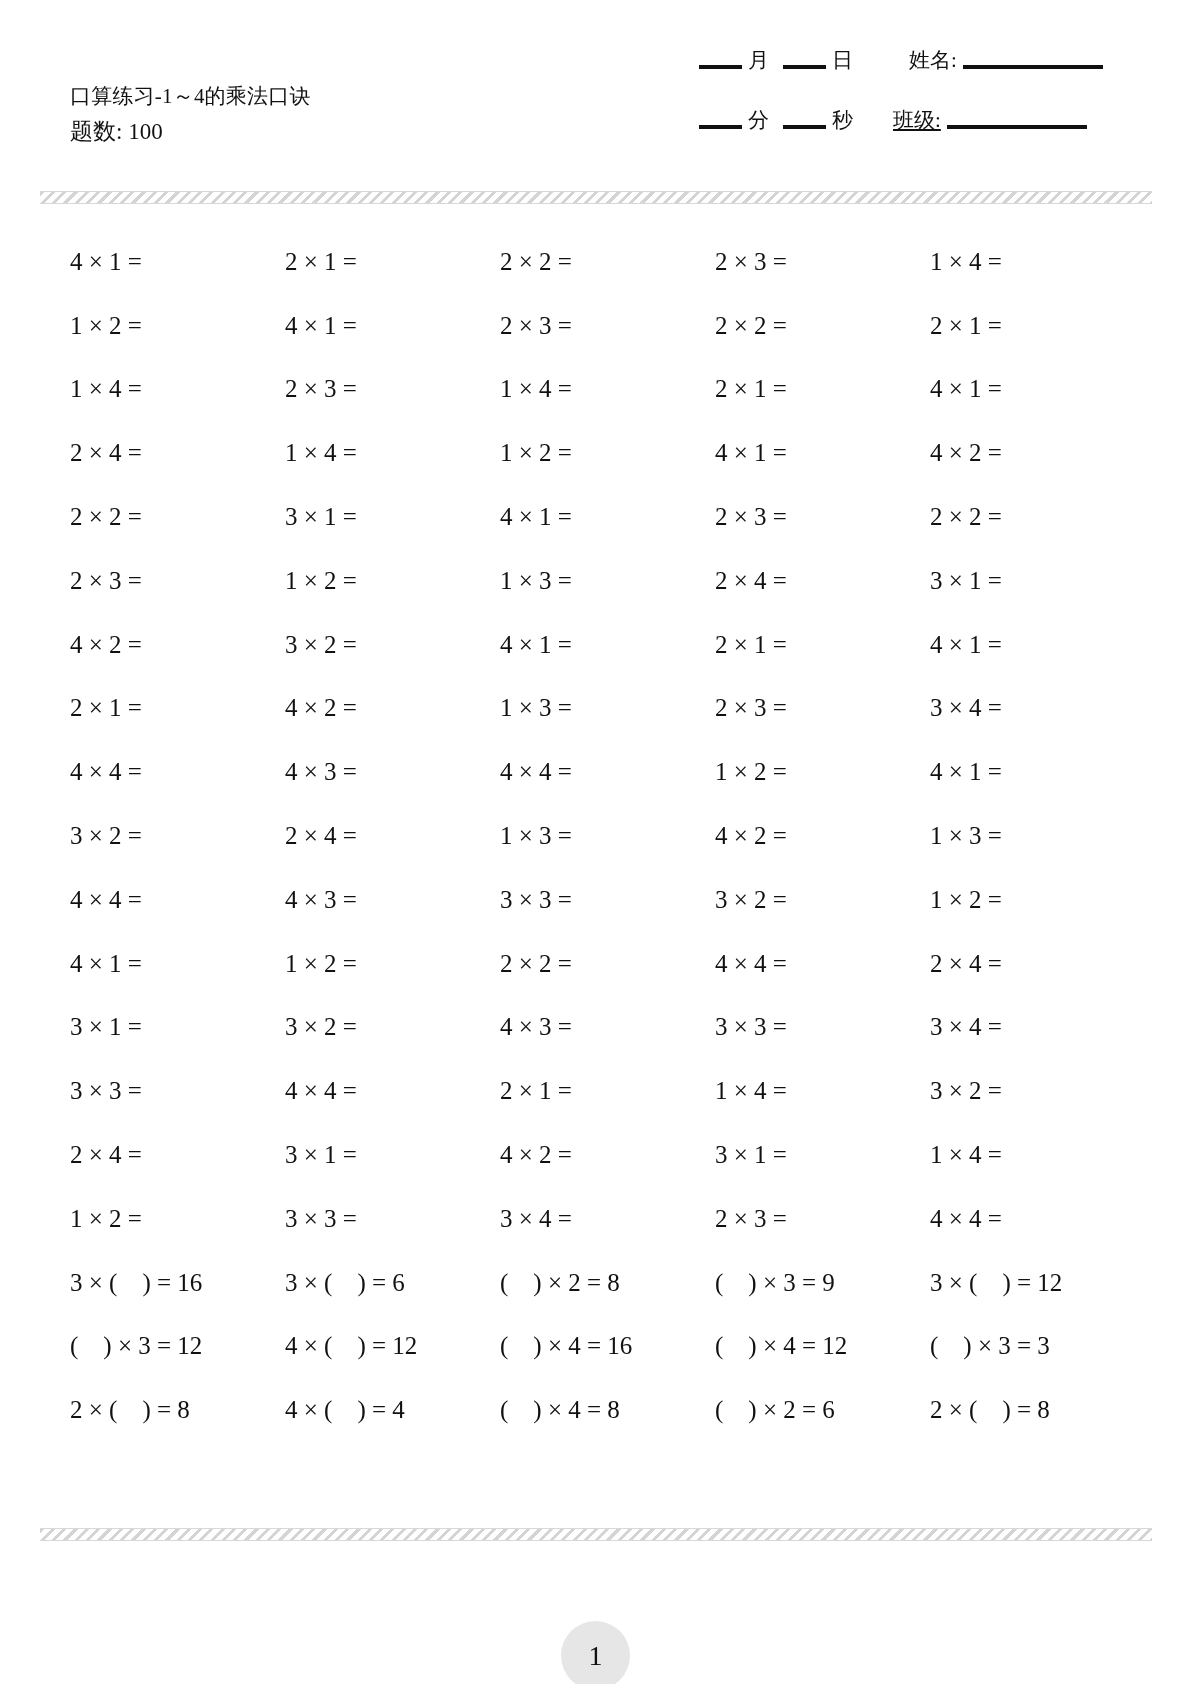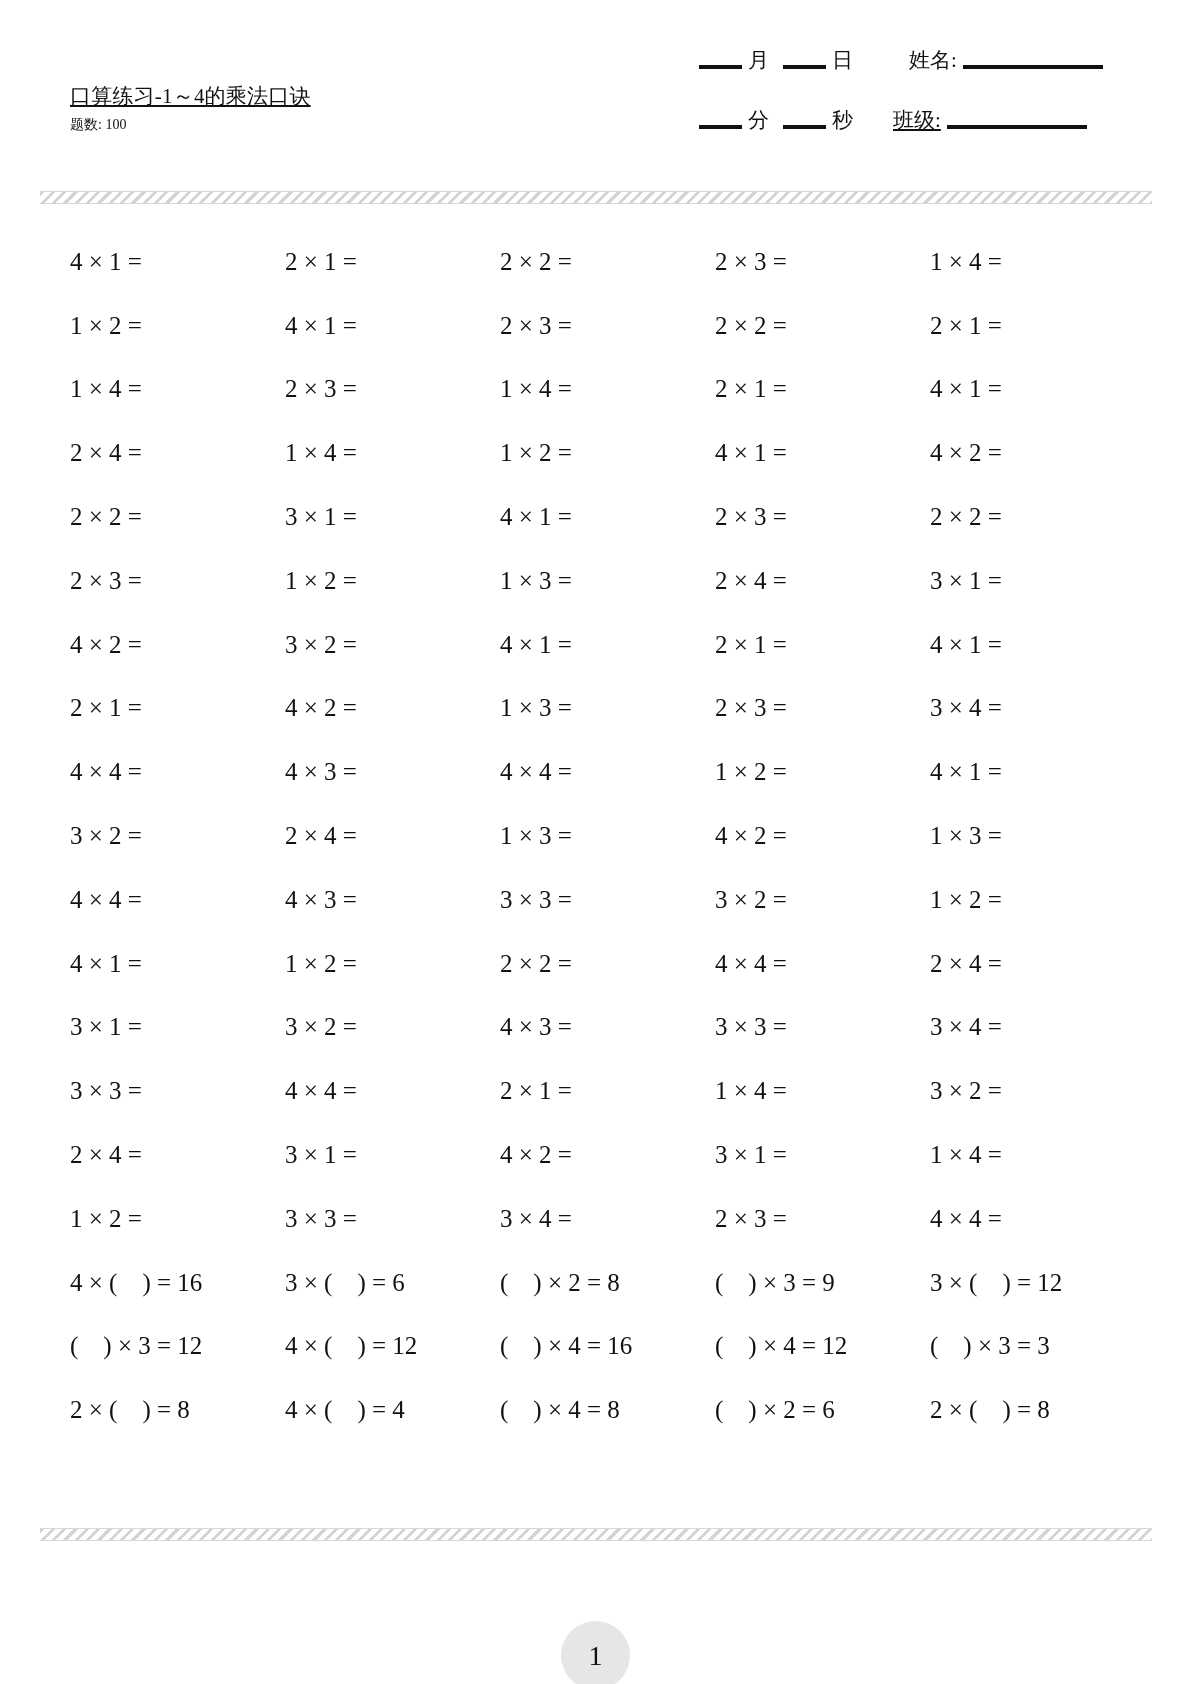--- a/index.html
+++ b/index.html
@@ -1,19 +1,19 @@
 <!DOCTYPE html>
 <html><head>
 <meta charset="utf-8">
 <style>
   html, body { margin:0; padding:0; background:#ffffff; }
   body { width:1191px; height:1684px; position:relative; overflow:hidden;
          font-family:"Liberation Serif","DejaVu Serif",serif; color:#111; }
-  .title { position:absolute; left:70px; top:82px; font-size:21px; letter-spacing:0.2px;text-decoration:underline; }
-  .subtitle { position:absolute; left:70px; top:116px; font-size:14px; }
+  .title { position:absolute; left:70px; top:82px; font-size:21px; letter-spacing:0.2px; }
+  .subtitle { position:absolute; left:70px; top:116px; font-size:23px; }
   .hfield { position:absolute; display:flex; align-items:flex-end; font-size:21px; }
   .blank { display:inline-block; height:4px; background:#111; margin-bottom:5px; }
   .blank.short { width:43px; margin-right:6px; }
   .blank.long { width:140px; margin-left:6px; }
   .unit { margin-right:14px; }
   .divider { position:absolute; left:40px; width:1112px; height:13px;
     background: repeating-linear-gradient(135deg, #d4d4d4 0 3px, #ffffff 3px 8px);
     border-top:1px solid #d8d8d8; border-bottom:1px solid #d8d8d8; box-sizing:border-box; }
   .grid { position:absolute; left:70px; top:230px; width:1080px; }
   .row { height:63.8px; display:flex; align-items:center; }
@@ -158,21 +158,21 @@
       <div class="cell">1 × 4 =</div>
     </div>
     <div class="row">
       <div class="cell">1 × 2 =</div>
       <div class="cell">3 × 3 =</div>
       <div class="cell">3 × 4 =</div>
       <div class="cell">2 × 3 =</div>
       <div class="cell">4 × 4 =</div>
     </div>
     <div class="row">
-      <div class="cell">4 × (    ) = 16</div>
+      <div class="cell">3 × (    ) = 16</div>
       <div class="cell">3 × (    ) = 6</div>
       <div class="cell">(    ) × 2 = 8</div>
       <div class="cell">(    ) × 3 = 9</div>
       <div class="cell">3 × (    ) = 12</div>
     </div>
     <div class="row">
       <div class="cell">(    ) × 3 = 12</div>
       <div class="cell">4 × (    ) = 12</div>
       <div class="cell">(    ) × 4 = 16</div>
       <div class="cell">(    ) × 4 = 12</div>

